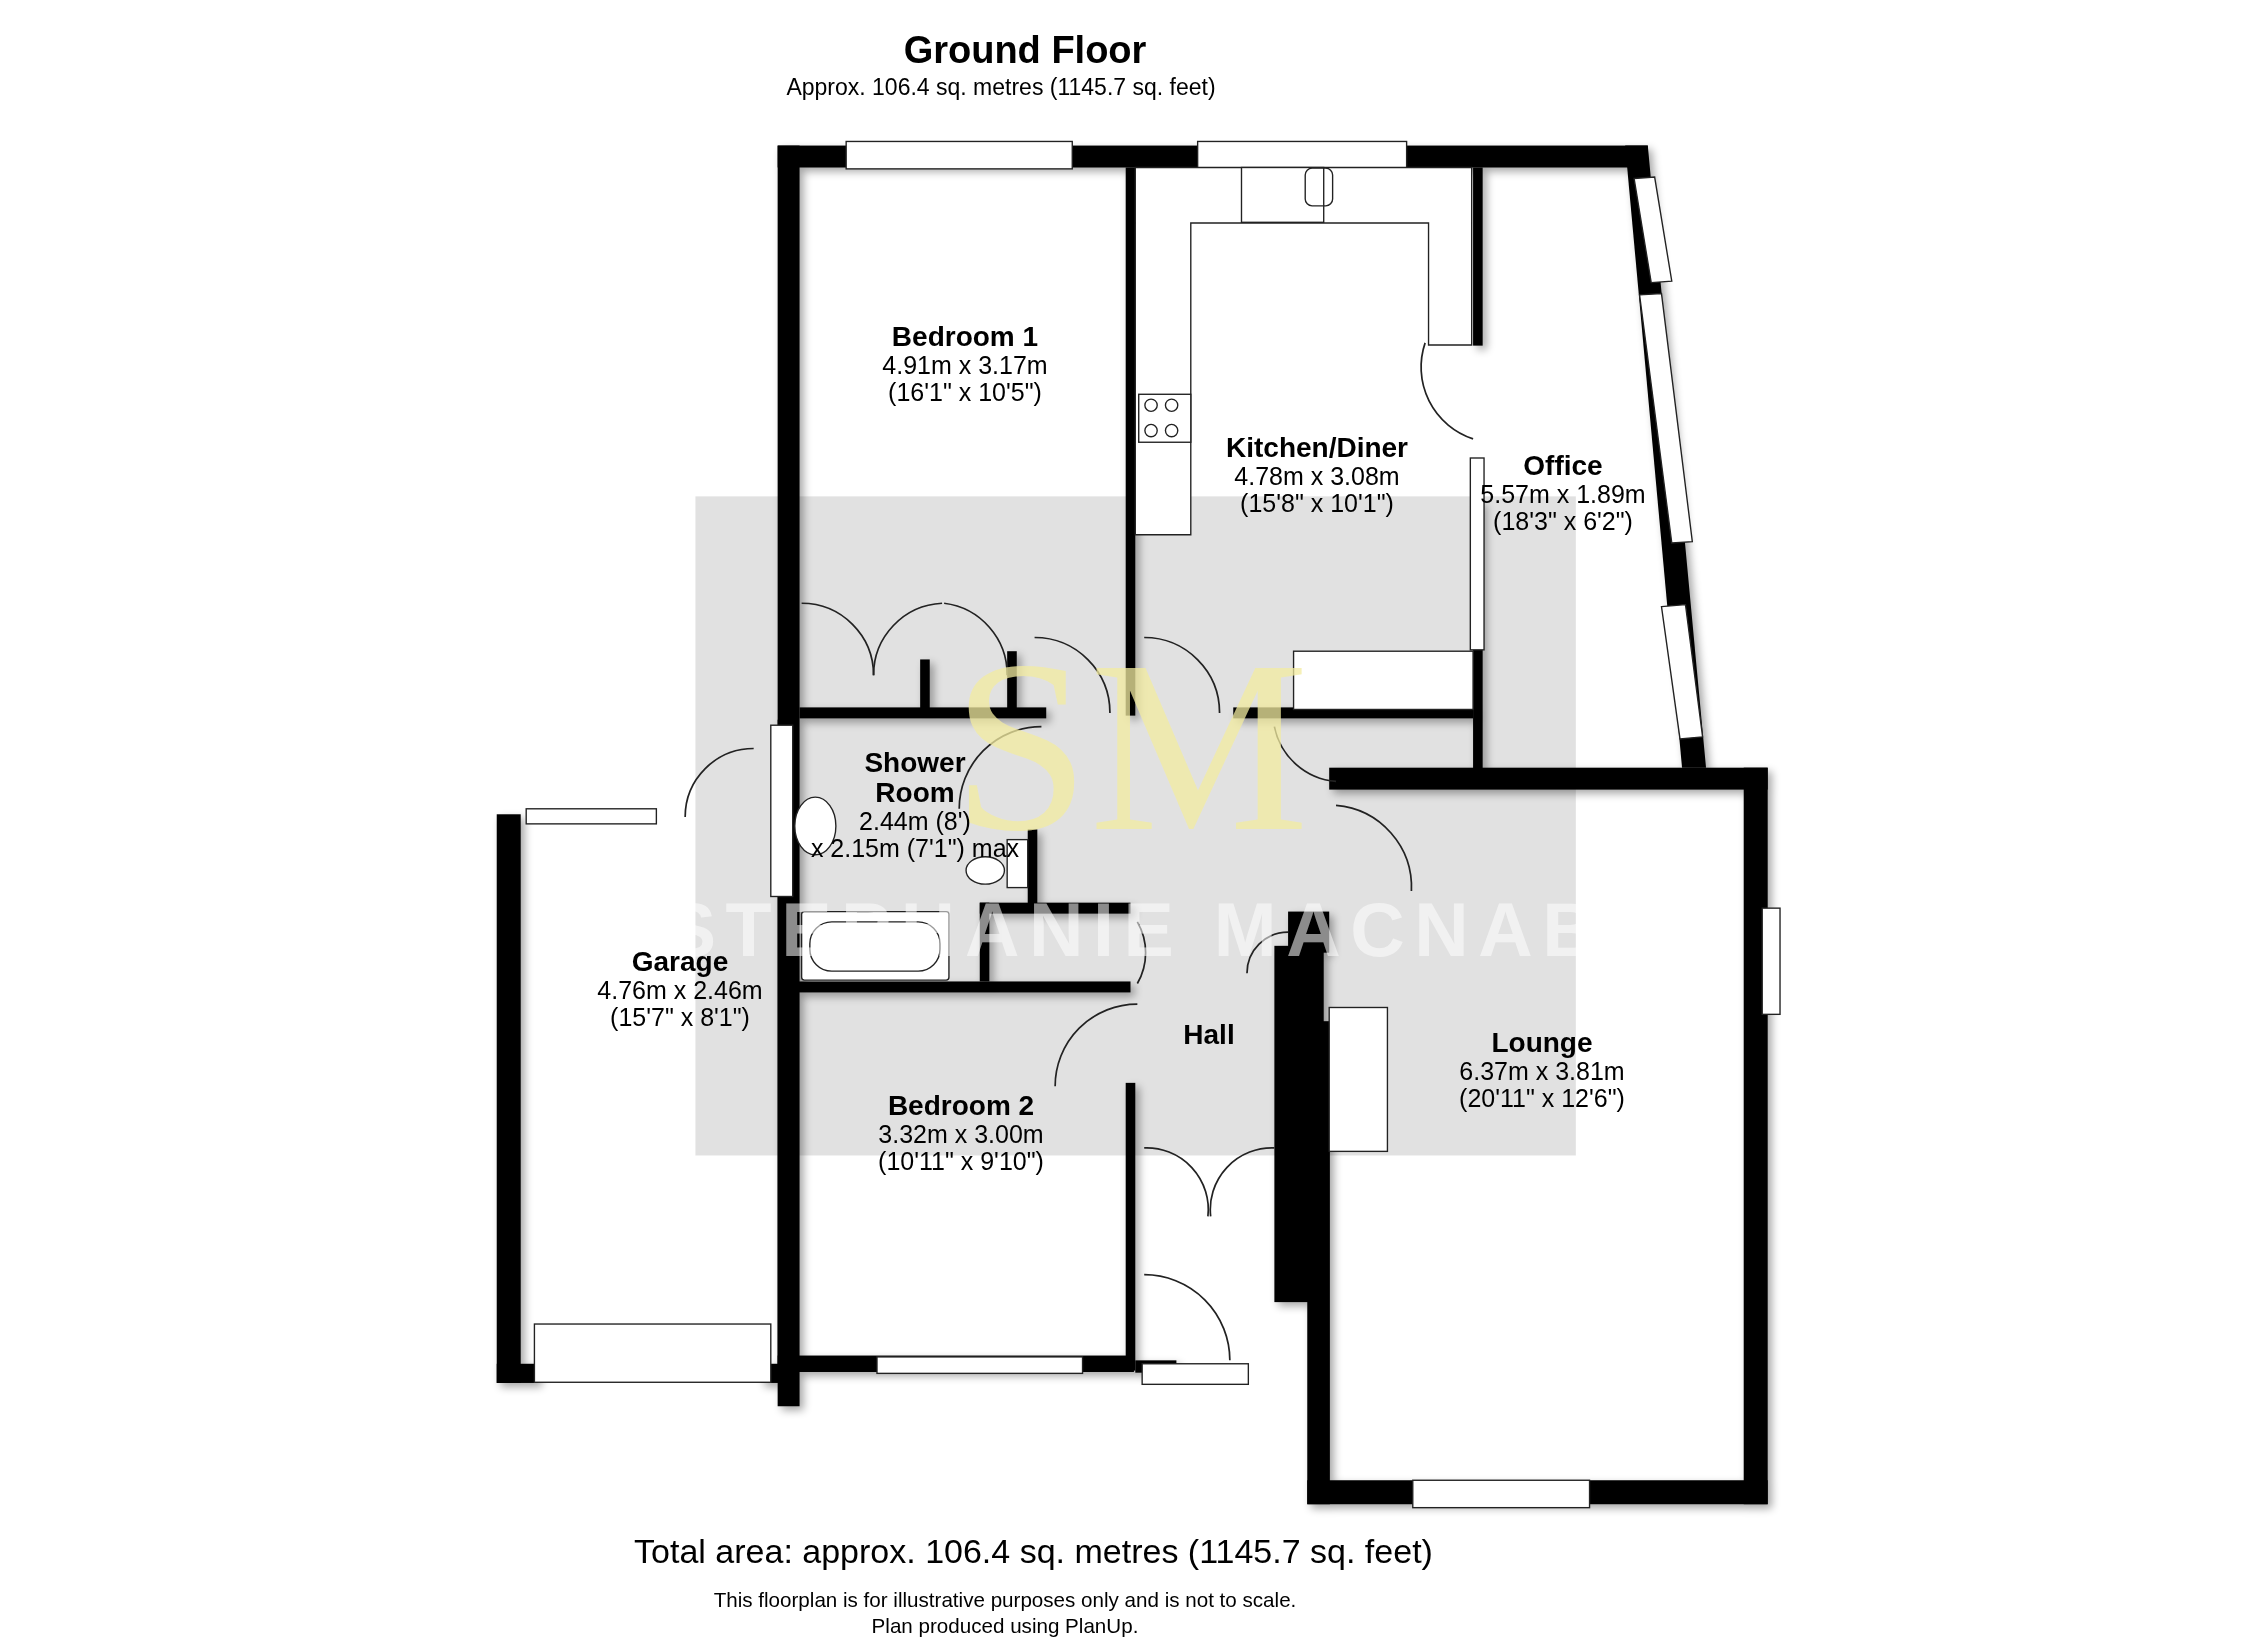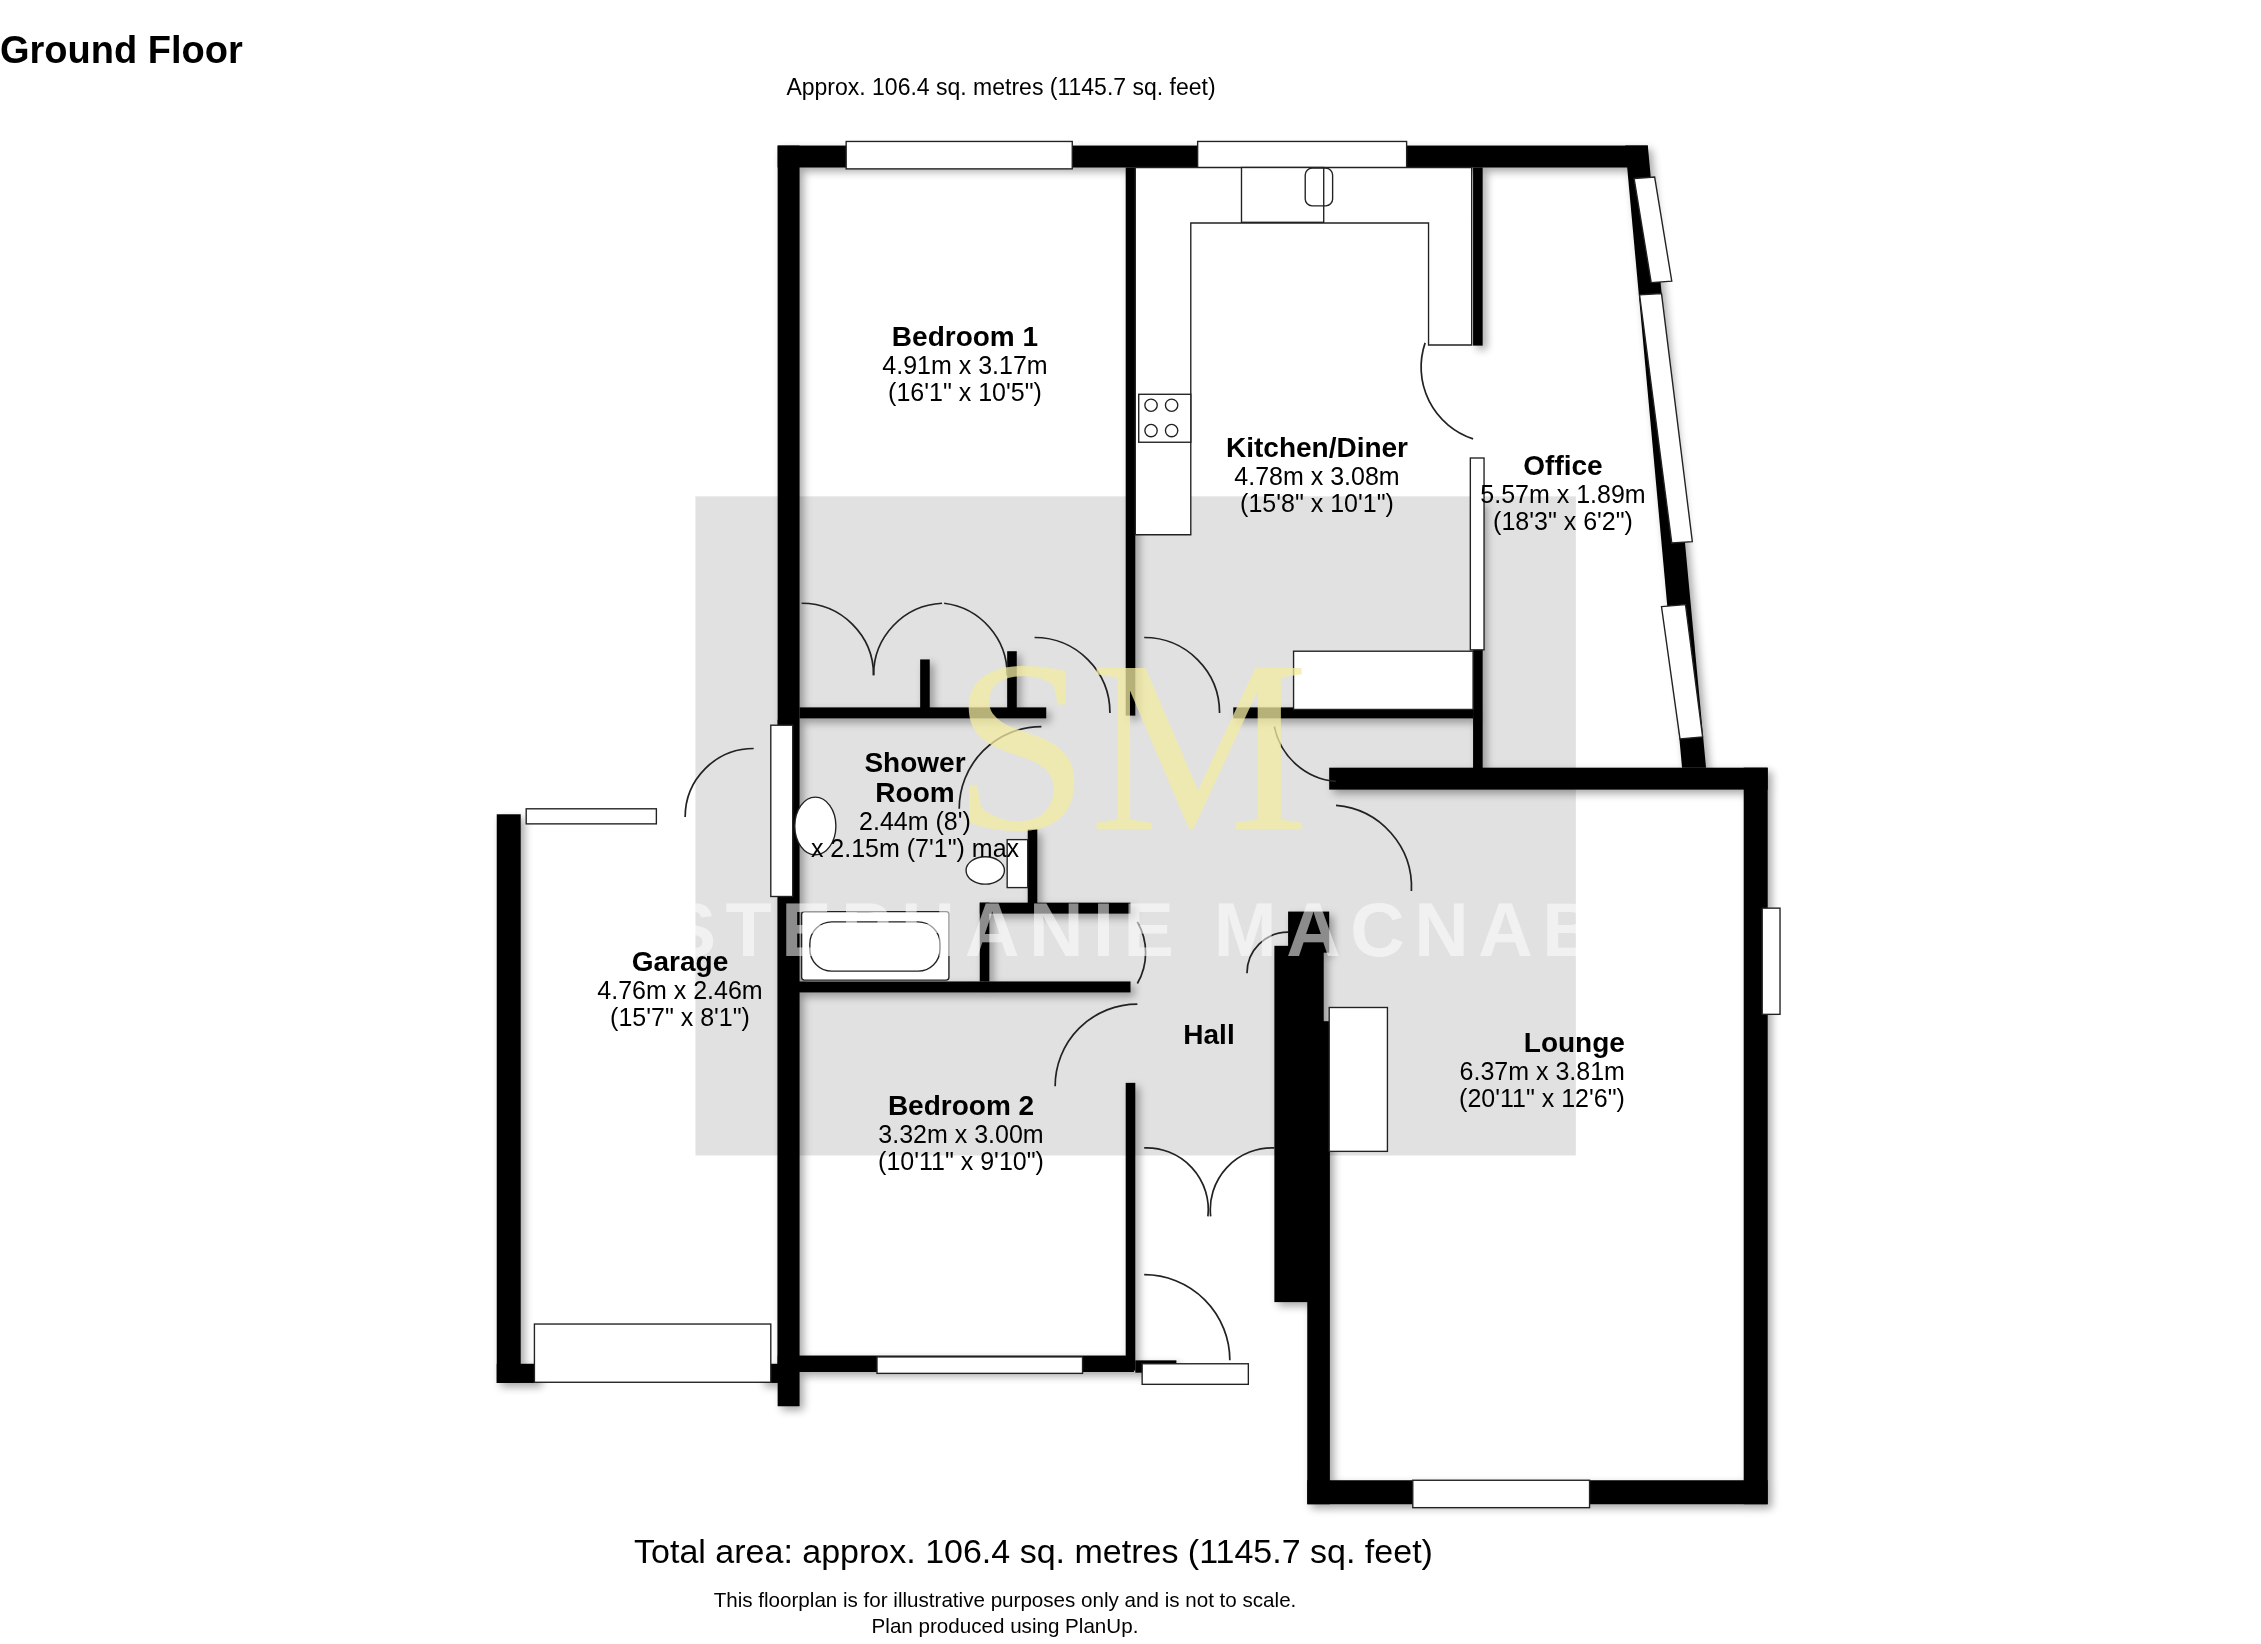--- a/index.html
+++ b/index.html
@@ -1,19 +1,19 @@
 <!DOCTYPE html>
 <html style="font-size:11px"><head>
 <meta charset="utf-8">
 <style>
   html, body { margin: 0; padding: 0; background: #ffffff; }
   body { width: 2261px; height: 1645px; position: relative; overflow: hidden;
          font-family: "Liberation Sans", sans-serif; color: #000; }
   .abs { position: absolute; }
-  .title { left: 0; width: 2050px; top: 29px; font-weight: bold; font-size: 38px; }
+  .title { left: 0; width: 2050px; top: 29px; text-align: center; font-weight: bold; font-size: 38px; }
   .subtitle { left: 0; width: 2002px; top: 74px; text-align: center; font-size: 23px; }
   .total { left: 0; width: 2067px; top: 1532px; text-align: center; font-size: 34px; }
   .disc { left: 0; width: 2010px; text-align: center; font-size: 20.6px; }
   svg.plan { position: absolute; left: 0; top: 0; }
   .room-label { position: absolute; text-align: center; line-height: 1.08; transform: translateX(-50%); white-space: nowrap; }
   .room-label .name { font-weight: bold; font-size: 28px; display: block; }
   .room-label .dim { font-size: 25px; display: block; }
 </style>
 </head>
 <body>
@@ -185,21 +185,21 @@
 <div class="room-label" style="left:1209px; top:1020px;">
   <span class="name">Hall</span>
 </div>
 
 <div class="room-label" style="left:961px; top:1091px;">
   <span class="name">Bedroom 2</span>
   <span class="dim">3.32m x 3.00m</span>
   <span class="dim">(10'11" x 9'10")</span>
 </div>
 
-<div class="room-label" style="left:1542px; top:1028px;text-align:right;">
+<div class="room-label" style="left:1542px; top:1028px;">
   <span class="name">Lounge</span>
   <span class="dim">6.37m x 3.81m</span>
   <span class="dim">(20'11" x 12'6")</span>
 </div>
 
 <div class="abs total">Total area: approx. 106.4 sq. metres (1145.7 sq. feet)</div>
 <div class="abs disc" style="top:1588px;">This floorplan is for illustrative purposes only and is not to scale.</div>
 <div class="abs disc" style="top:1614px;">Plan produced using PlanUp.</div>
 
 

